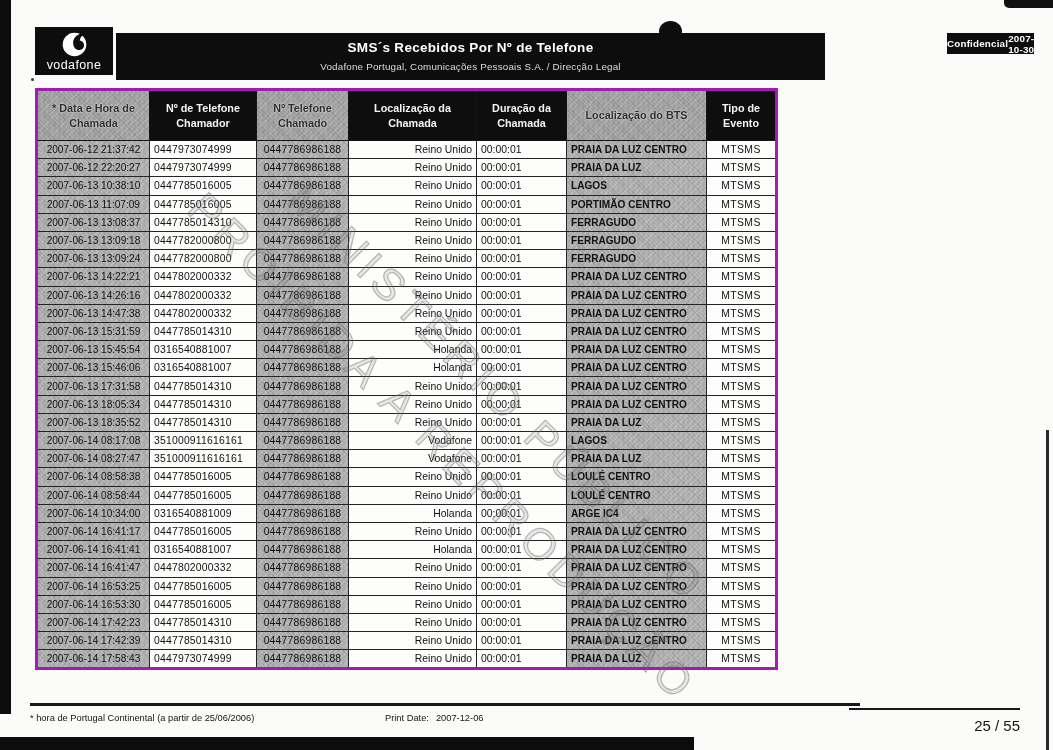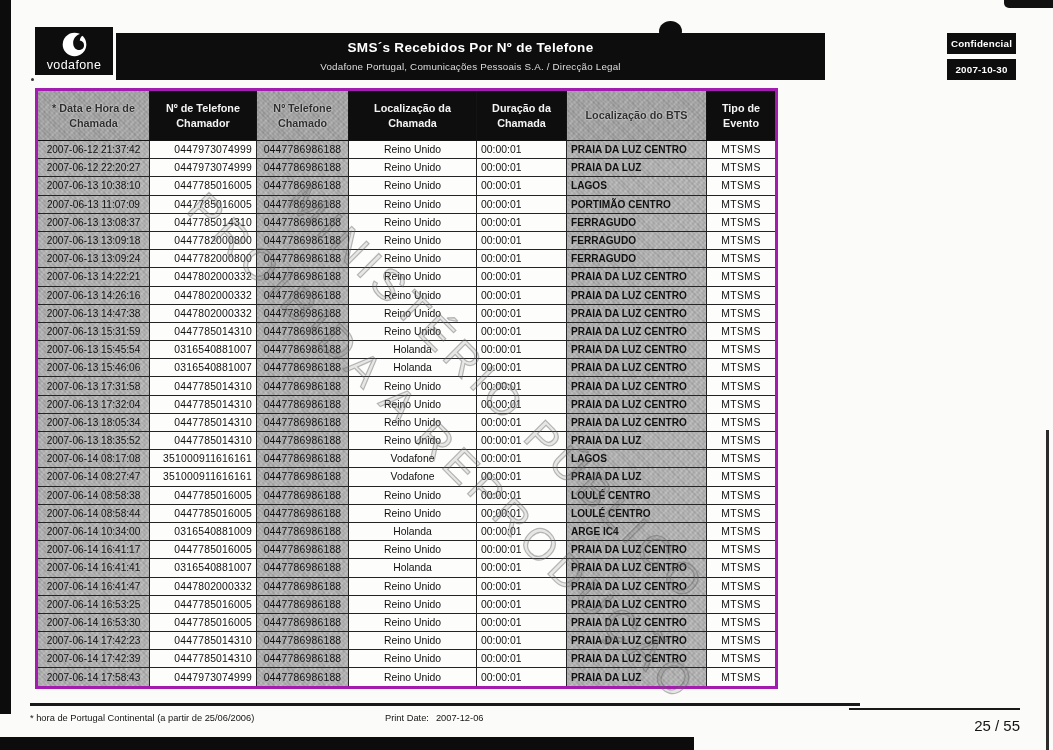--- a/index.html
+++ b/index.html
@@ -20,41 +20,41 @@
   .logo-box svg{display:block;}
   .logo-text{color:#fff;font-size:12.5px;letter-spacing:.4px;line-height:1;}
 
   
   .titlebar{position:absolute;left:116px;top:33px;width:709px;height:47px;background:#0d0d0d;
             color:#fff;text-align:center;}
   .title{margin-top:7px;font-size:13.5px;font-weight:bold;letter-spacing:.3px;}
   .subtitle{margin-top:6px;font-size:9.8px;color:#dedede;letter-spacing:.2px;}
 
   
-  .conf{position:absolute;left:947px;top:33px;width:69px;height:47px;display:flex;flex-direction:column;justify-content:space-between;}
+  .conf{position:absolute;left:947px;top:33px;width:69px;height:47px;display:flex;flex-direction:row;justify-content:space-between;}
   .conf-row{height:21px;background:#0d0d0d;color:#fff;display:flex;align-items:center;justify-content:center;
             font-size:9.8px;font-weight:bold;letter-spacing:.2px;}
 
   
   .table-wrap{position:absolute;left:35px;top:88px;width:740px;z-index:1;}
   table{border-collapse:collapse;table-layout:fixed;width:740px;border:3px solid #a21caf;}
   th{background:#0e0e0e;color:#f4f4f4;font-size:10.8px;font-weight:bold;height:45px;
      vertical-align:middle;text-align:center;padding:2px 3px;line-height:1.35;border:1.6px solid #141414;}
   td{border:1.6px solid #242424;font-size:10.4px;color:#101010;height:17.2px;padding:0 4px;
      white-space:nowrap;overflow:hidden;vertical-align:middle;background:#fdfdfc;}
   .shade{background-color:#b6b6b6;
      background-image:
        repeating-linear-gradient(45deg, rgba(0,0,0,.13) 0 1px, rgba(0,0,0,0) 1px 3px),
        repeating-linear-gradient(-45deg, rgba(255,255,255,.22) 0 1px, rgba(255,255,255,0) 1px 4px),
        repeating-linear-gradient(90deg, rgba(0,0,0,.05) 0 2px, rgba(0,0,0,0) 2px 5px);}
   th.shade{background-color:#a8a8a8;color:#2e2e2e;text-shadow:0 0 2px rgba(255,255,255,.9);}
   .c1{text-align:center;font-size:10.1px;}
-  .c2{text-align:right;letter-spacing:.2px;}
+  .c2{text-align:left;letter-spacing:.2px;}
   .c3{text-align:center;letter-spacing:.2px;}
-  .c4{text-align:center;}
+  .c4{text-align:right;}
   .c5{}
   .c6{text-align:left;font-weight:bold;font-size:10.1px;}
   .c7{text-align:center;letter-spacing:.4px;}
 
   
   .watermark{position:absolute;left:120px;top:140px;width:700px;height:560px;z-index:2;
              display:flex;align-items:center;justify-content:center;pointer-events:none;}
   .wm-rot{transform:rotate(45deg);text-align:center;}
   .wm-line{font-size:44px;letter-spacing:6px;line-height:1.75;white-space:nowrap;
            color:rgba(120,120,120,.16);-webkit-text-stroke:1.2px rgba(95,95,95,.42);}
@@ -242,29 +242,20 @@
           <tr>
             <td class="c1 shade">2007-06-13 17:31:58</td>
             <td class="c2">0447785014310</td>
             <td class="c3 shade">0447786986188</td>
             <td class="c4">Reino Unido</td>
             <td class="c5">00:00:01</td>
             <td class="c6 shade">PRAIA DA LUZ CENTRO</td>
             <td class="c7">MTSMS</td>
           </tr>
           <tr>
-            <td class="c1 shade">2007-06-13 17:32:04</td>
-            <td class="c2">0447785014310</td>
-            <td class="c3 shade">0447786986188</td>
-            <td class="c4">Reino Unido</td>
-            <td class="c5">00:00:01</td>
-            <td class="c6 shade">PRAIA DA LUZ CENTRO</td>
-            <td class="c7">MTSMS</td>
-          </tr>
-          <tr>
             <td class="c1 shade">2007-06-13 18:05:34</td>
             <td class="c2">0447785014310</td>
             <td class="c3 shade">0447786986188</td>
             <td class="c4">Reino Unido</td>
             <td class="c5">00:00:01</td>
             <td class="c6 shade">PRAIA DA LUZ CENTRO</td>
             <td class="c7">MTSMS</td>
           </tr>
           <tr>
             <td class="c1 shade">2007-06-13 18:35:52</td>

